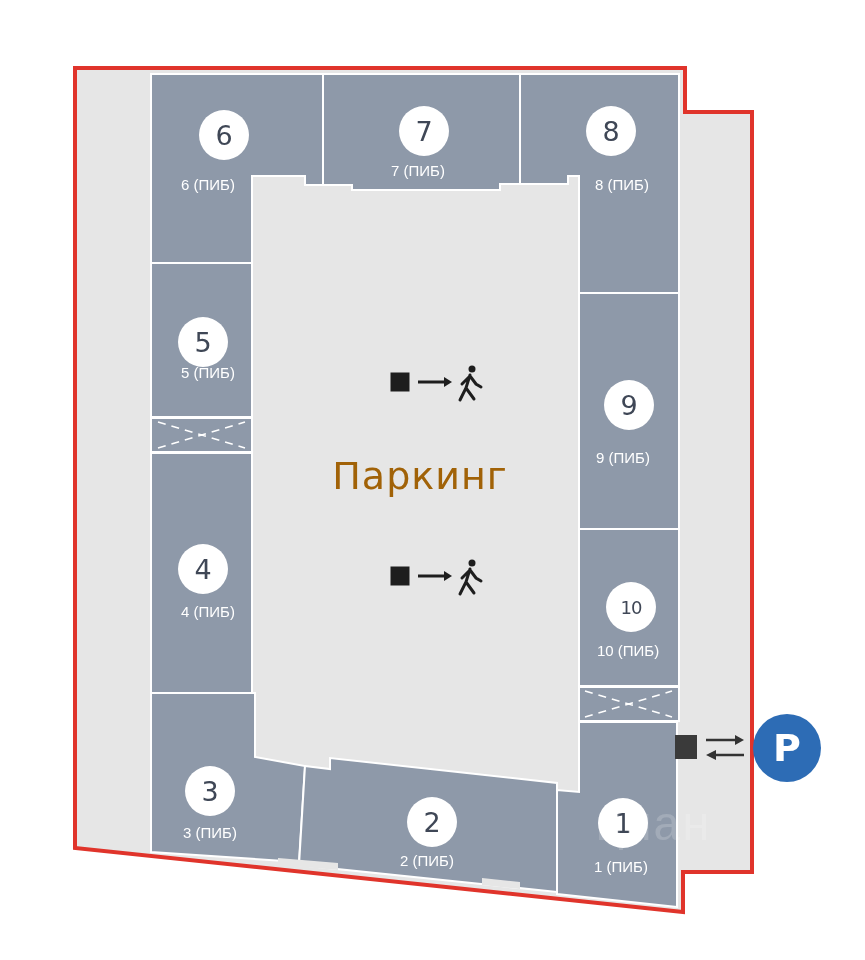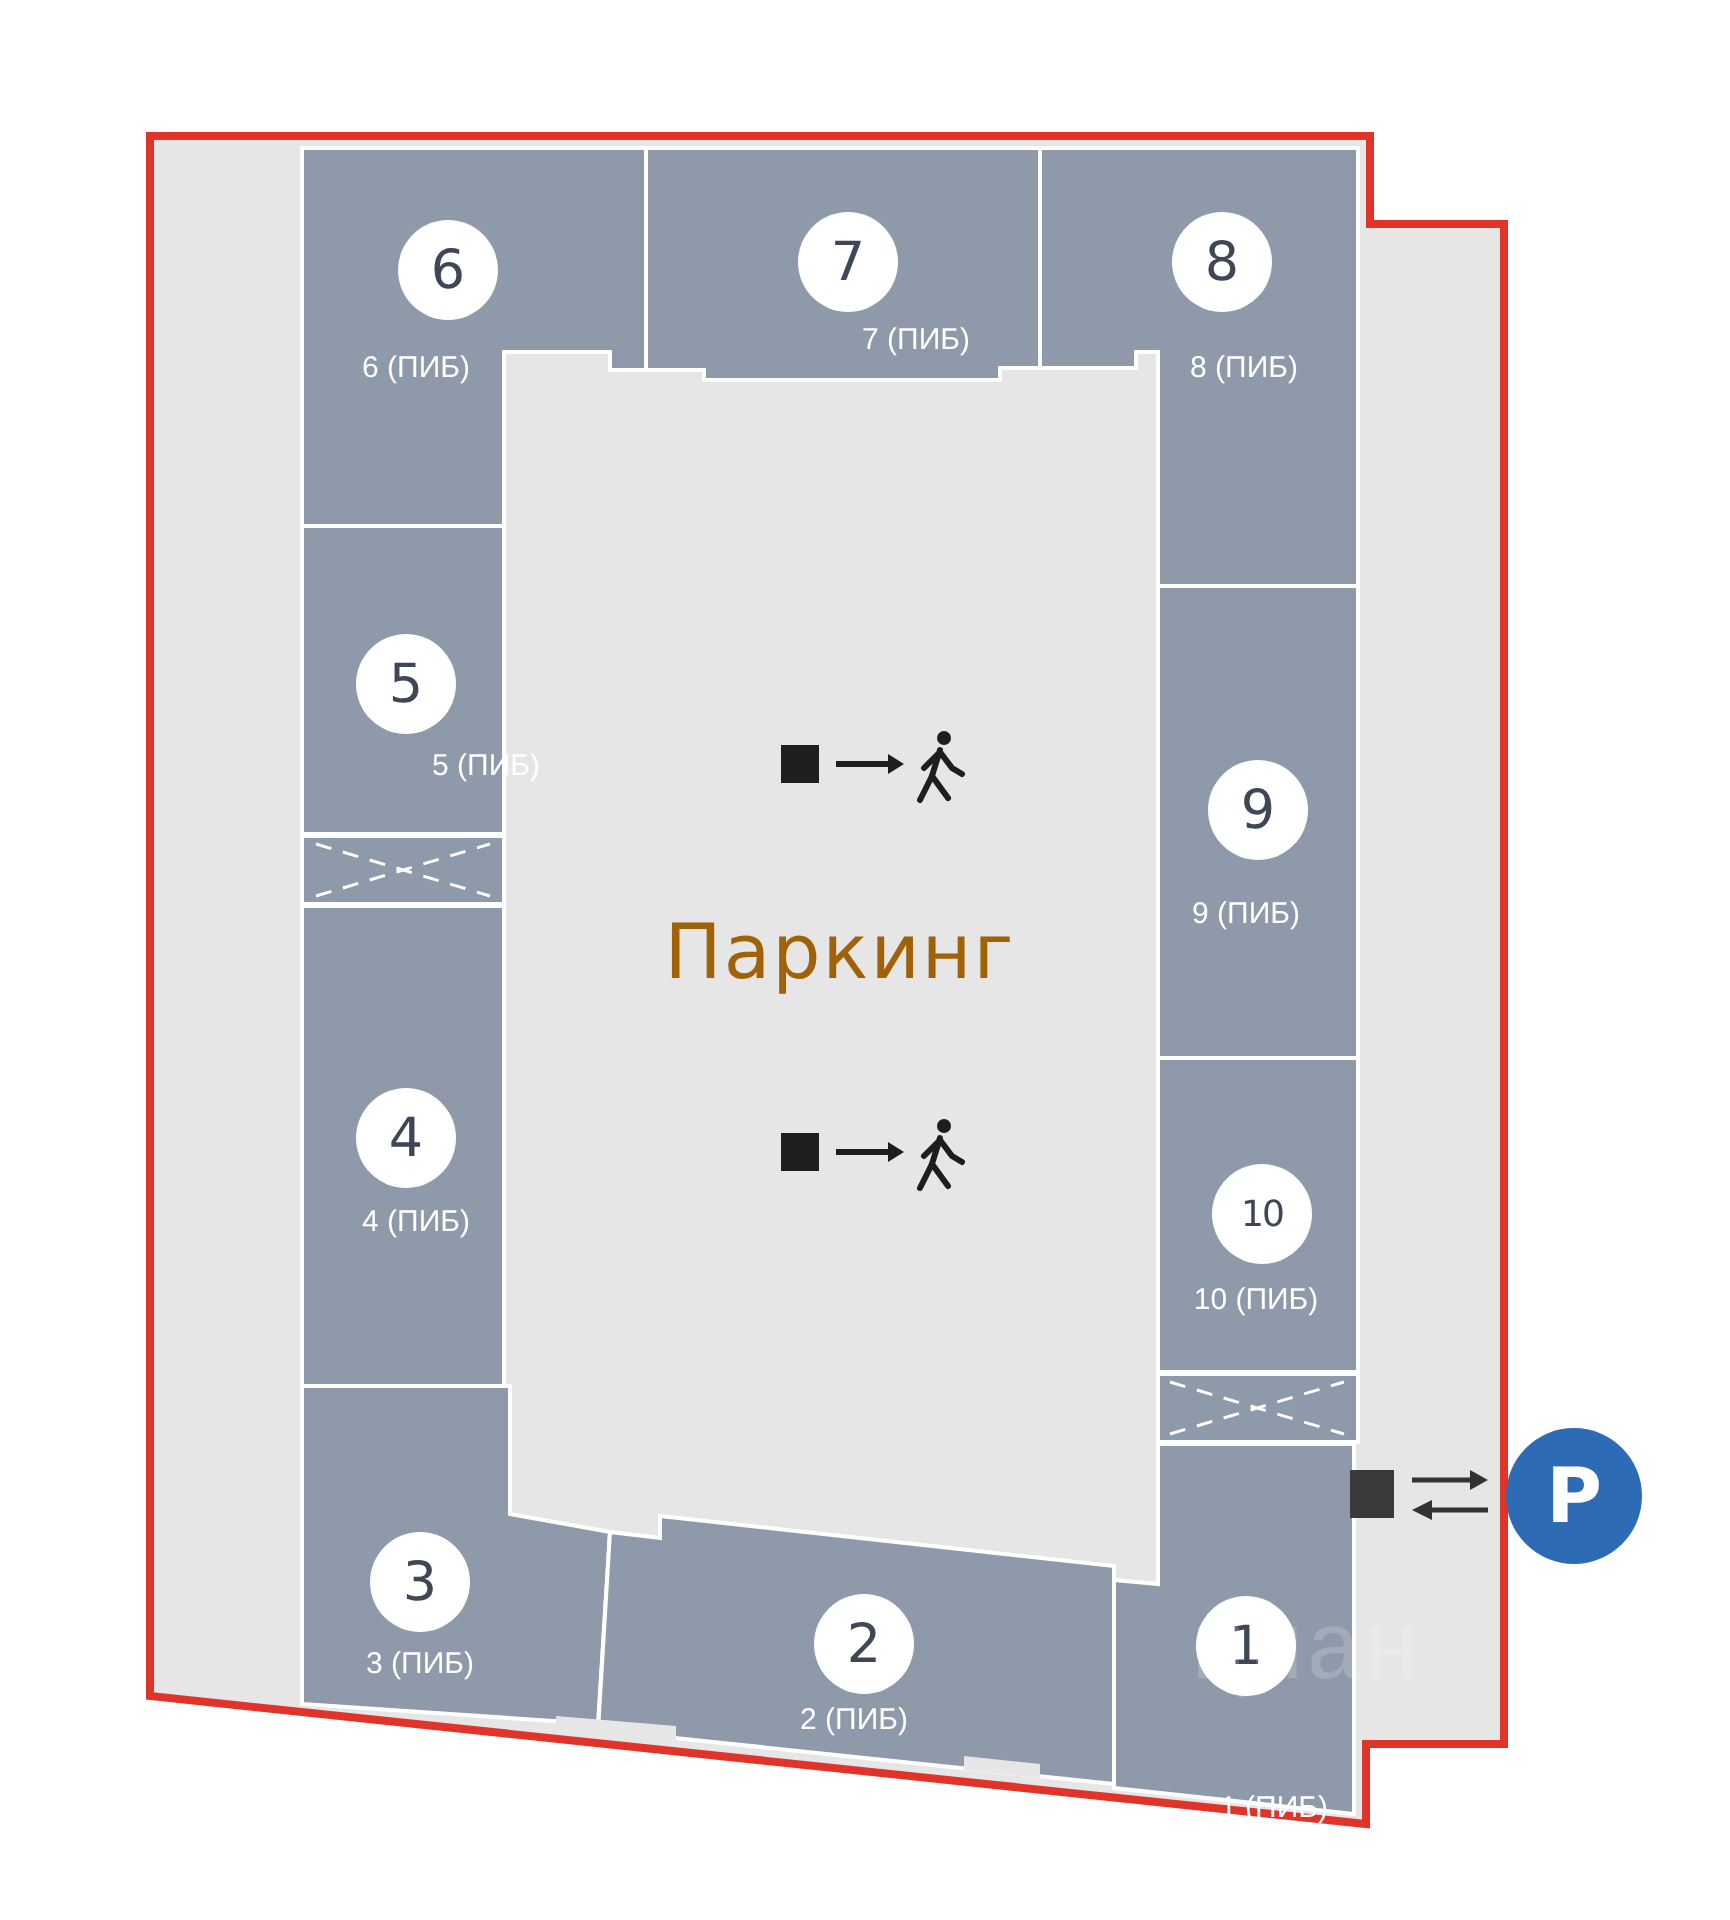--- a/index.html
+++ b/index.html
@@ -112,29 +112,29 @@
 
 <div class="entry-square"></div>
 <div class="parking-badge">P</div>
 
 <div class="unit">
   <div class="unit-badge" style="left:224px; top:135px;">6</div>
   <div class="unit-label" style="left:208px; top:184px;">6 (ПИБ)</div>
 </div>
 <div class="unit">
   <div class="unit-badge" style="left:424px; top:131px;">7</div>
-  <div class="unit-label" style="left:418px; top:170px;margin-left:40px;">7 (ПИБ)</div>
+  <div class="unit-label" style="left:418px; top:170px;">7 (ПИБ)</div>
 </div>
 <div class="unit">
   <div class="unit-badge" style="left:611px; top:131px;">8</div>
   <div class="unit-label" style="left:622px; top:184px;">8 (ПИБ)</div>
 </div>
 <div class="unit">
   <div class="unit-badge" style="left:203px; top:342px;">5</div>
-  <div class="unit-label" style="left:208px; top:383px;margin-left:35px;">5 (ПИБ)</div>
+  <div class="unit-label" style="left:208px; top:372px;">5 (ПИБ)</div>
 </div>
 <div class="unit">
   <div class="unit-badge" style="left:203px; top:569px;">4</div>
   <div class="unit-label" style="left:208px; top:611px;text-align:center;">4 (ПИБ)</div>
 </div>
 <div class="unit">
   <div class="unit-badge" style="left:210px; top:791px;">3</div>
   <div class="unit-label" style="left:210px; top:832px;">3 (ПИБ)</div>
 </div>
 <div class="unit">
@@ -144,16 +144,16 @@
 <div class="unit">
   <div class="unit-badge" style="left:629px; top:405px;">9</div>
   <div class="unit-label" style="left:623px; top:457px;">9 (ПИБ)</div>
 </div>
 <div class="unit">
   <div class="unit-badge two" style="left:631px; top:607px;">10</div>
   <div class="unit-label" style="left:628px; top:650px;">10 (ПИБ)</div>
 </div>
 <div class="unit">
   <div class="unit-badge" style="left:623px; top:823px;">1</div>
-  <div class="unit-label" style="left:637px; top:866px;margin-top:38px;">1 (ПИБ)</div>
+  <div class="unit-label" style="left:621px; top:866px;">1 (ПИБ)</div>
 </div>
 
 <div class="watermark">циан</div>
 
 </body></html>

